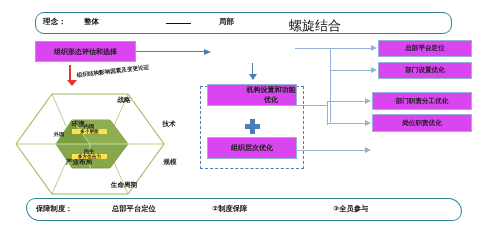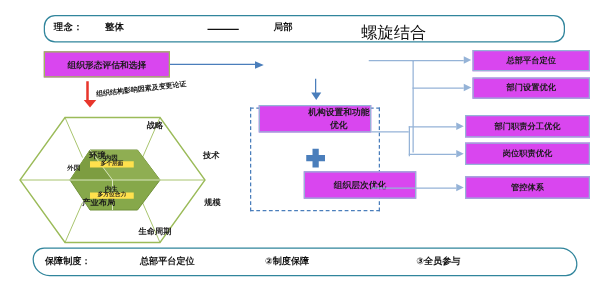--- a/index.html
+++ b/index.html
@@ -82,21 +82,21 @@
     border-left:4.2px solid transparent;border-right:4.2px solid transparent;
     border-top:6px solid #4a7ebb;
   }
 
   
   .dashed-group{
     position:absolute;left:200px;top:86px;width:104px;height:83px;
     border:1.3px dashed #4a7ebb;box-sizing:border-box;background:#ffffff;
   }
   #box-func{left:207px;top:84px;width:90px;height:22px;font-size:7px;padding-left:38px;}
-  #box-layer{left:207px;top:137px;width:90px;height:22px;font-size:7px;margin-left:36px;}
+  #box-layer{left:207px;top:137px;width:90px;height:22px;font-size:7px;}
 
   .plus{
     position:absolute;left:245px;top:119px;width:15px;height:15px;
   }
   .plus i{position:absolute;background:#4a7ebb;display:block;}
   .plus i.h{left:0;top:5px;width:15px;height:5px;}
   .plus i.v{left:5px;top:0;width:5px;height:15px;}
 
   
   #box-r1{left:378px;top:40px;width:94px;height:17px;font-size:6.6px;}
@@ -198,21 +198,20 @@
   <div class="tree-line" style="left:327px;top:101px;width:38px;height:1px;"></div>
   <div class="arrow-r" style="left:365px;top:98px;"></div>
   <div class="tree-line" style="left:327px;top:123px;width:38px;height:1px;"></div>
   <div class="arrow-r" style="left:365px;top:120px;"></div>
 
   <div class="box box-lblue" id="box-r3">部门职责分工优化</div>
   <div class="box box-lblue" id="box-r4">岗位职责优化</div>
 
   <div class="tree-line" style="left:297px;top:150px;width:68px;height:1px;"></div>
   <div class="arrow-r" style="left:365px;top:147px;"></div>
-  <div class="box box-lblue" id="box-r5">管控体系</div>
 
   <div class="hex-wrap">
     <svg class="hex-svg" width="152" height="104" viewBox="0 0 152 104">
 
       <polygon points="38,2 114,2 150,52 114,102 38,102 2,52" fill="none" stroke="#9bbb59" stroke-width="1.1"></polygon>
 
       <line x1="38" y1="2" x2="52" y2="34" stroke="#9bbb59" stroke-width="0.7"></line>
       <line x1="114" y1="2" x2="100" y2="34" stroke="#9bbb59" stroke-width="0.7"></line>
       <line x1="2" y1="52" x2="42" y2="52" stroke="#9bbb59" stroke-width="0.7"></line>
       <line x1="150" y1="52" x2="110" y2="52" stroke="#9bbb59" stroke-width="0.7"></line>

